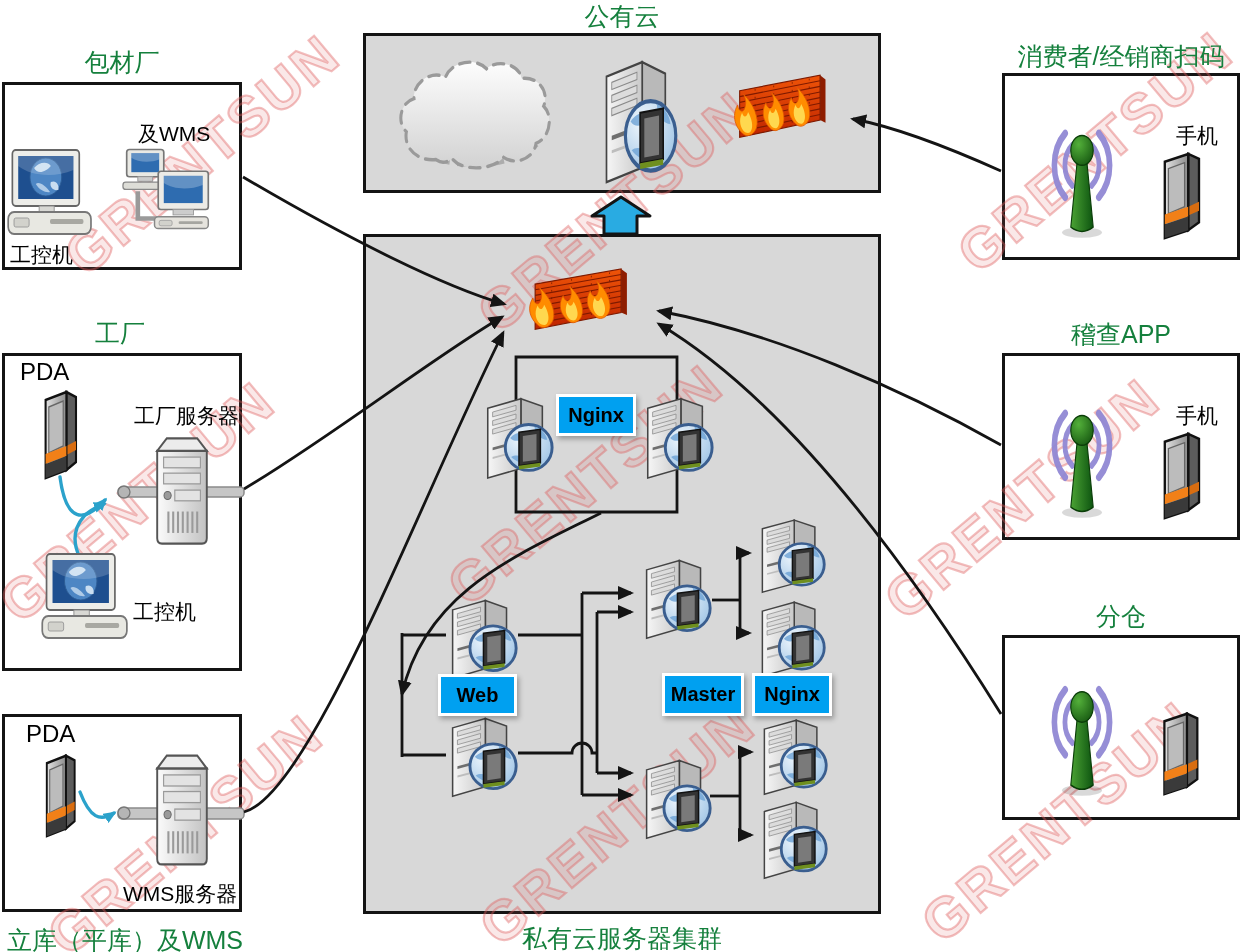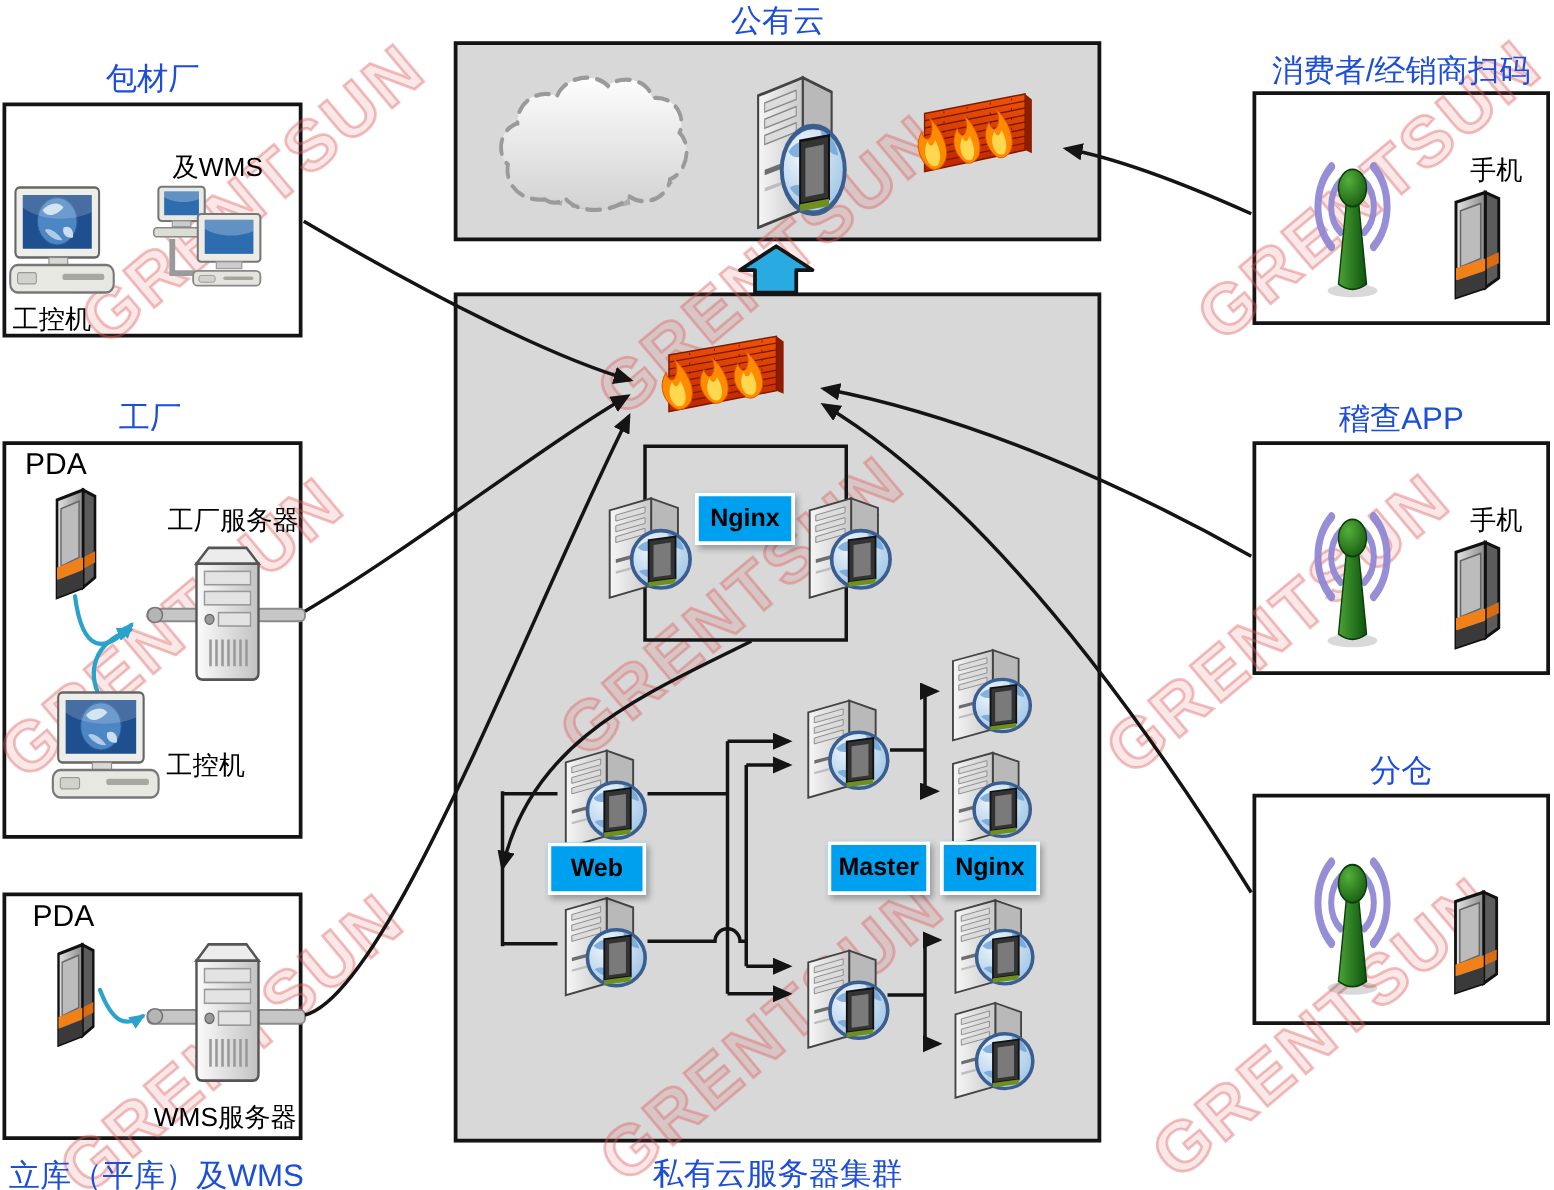--- a/index.html
+++ b/index.html
@@ -1,21 +1,21 @@
 <!DOCTYPE html>
 <html><head>
 <meta charset="utf-8">
 <style>
   html,body{margin:0;padding:0;background:#fff;}
   #stage{position:relative;width:1243px;height:952px;overflow:hidden;background:#fff;
          font-family:"Liberation Sans","DejaVu Sans",sans-serif;}
   .panel{position:absolute;border:3px solid #141414;box-sizing:border-box;}
   .panel-gray{background:#d8d8d8;}
   .panel-white{background:#ffffff;}
-  .title{position:absolute;color:#1d4ed8;font-size:25px;font-weight:500;text-align:center;
+  .title{position:absolute;color:#15803d;font-size:25px;font-weight:500;text-align:center;
          white-space:nowrap;z-index:6;}
   .label{position:absolute;color:#000;font-size:21px;font-weight:500;white-space:nowrap;z-index:6;}
   .bluelabel{position:absolute;background:#00a0f0;border:3px solid #fff;
              box-shadow:2px 3px 5px rgba(0,0,0,.3);color:#000;font-weight:bold;
              font-size:20px;text-align:center;z-index:7;
              display:flex;align-items:center;justify-content:center;}
   .wm{position:absolute;width:320px;text-align:center;font-size:56px;font-weight:bold;
       letter-spacing:3px;color:rgba(222,92,92,0.14);-webkit-text-stroke:2.2px rgba(222,92,92,0.40);
       transform:rotate(-40deg);z-index:3;pointer-events:none;font-family:"Liberation Sans",sans-serif;}
   .icon{position:absolute;z-index:5;}

